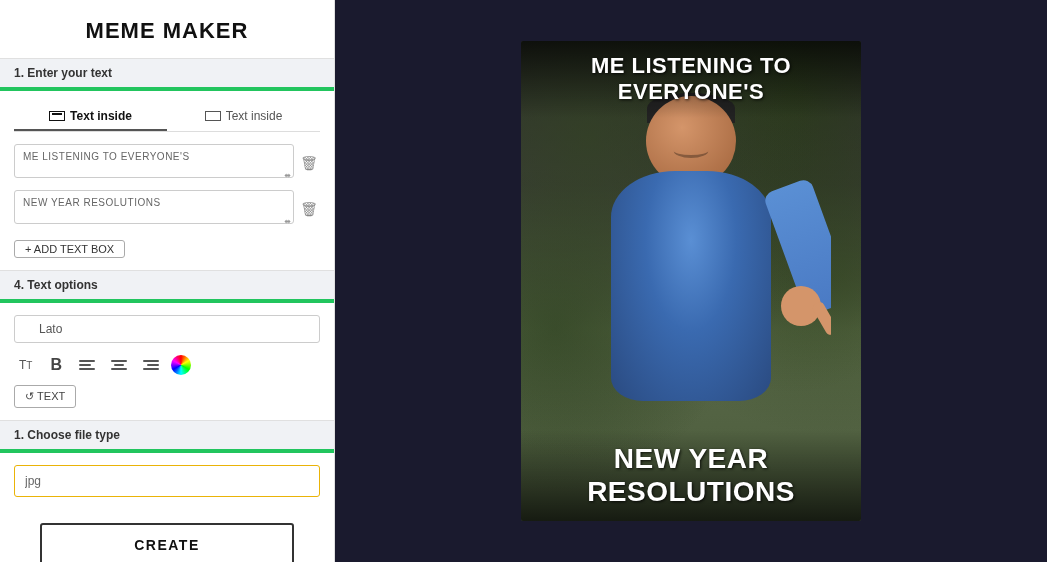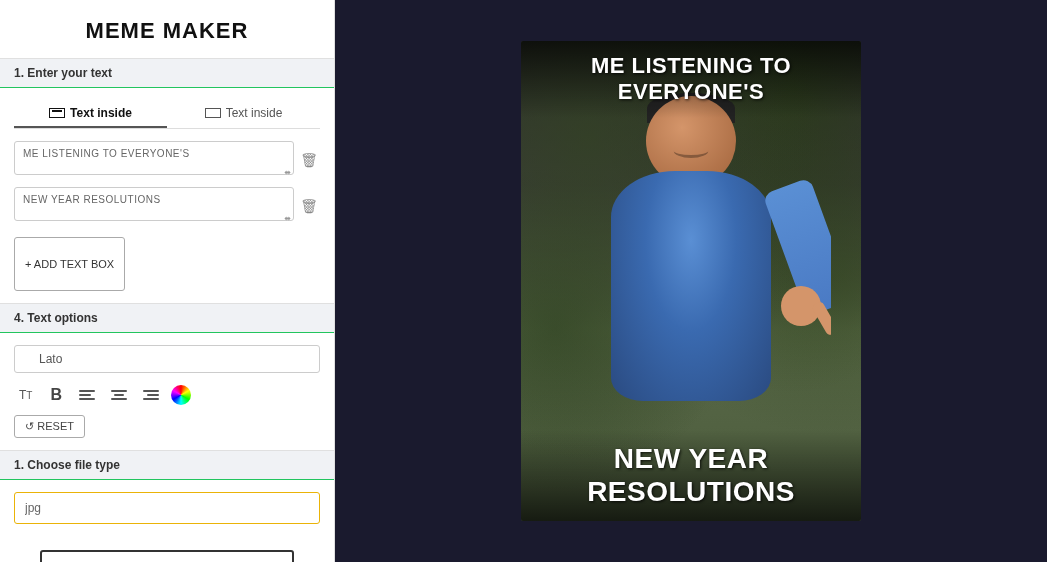--- a/index.html
+++ b/index.html
@@ -32,21 +32,21 @@
       color: #111;
     }
 
     .section-header {
       background: #f0f2f5;
       padding: 7px 14px;
       font-size: 12px;
       font-weight: 700;
       color: #333;
       border-top: 1px solid #e0e0e0;
-      border-bottom: 1px solid #22c55e;
+      border-bottom: 4px solid #22c55e;
     }
 
     .section-body {
       padding: 12px 14px;
     }
 
     
     .tabs {
       display: flex;
       border-bottom: 1px solid #ddd;
@@ -130,21 +130,21 @@
       color: #888;
       font-size: 14px;
       padding: 2px;
       flex-shrink: 0;
     }
 
     .add-text-btn {
       background: #fff;
       border: 1px solid #aaa;
       border-radius: 3px;
-      padding: 20px 10px;
+      padding: 2px 10px;
       font-size: 11px;
       cursor: pointer;
       color: #333;
       margin-top: 4px;
     }
 
     
     .font-select {
       width: 100%;
       border: 1px solid #ccc;
@@ -499,21 +499,21 @@
         <div class="align-lines" style="align-items:flex-end;">
           <div class="align-line" style="width:16px;"></div>
           <div class="align-line" style="width:12px;"></div>
           <div class="align-line" style="width:16px;"></div>
         </div>
       </button>
 
       <button class="color-wheel"></button>
     </div>
 
-    <button class="reset-btn">↺ RESET</button>
+    <button class="reset-btn">↺ TEXT</button>
   </div>
 
   <div class="section-header">
     <span>1. Choose file type</span>
   </div>
   <div class="section-body">
     <select class="file-type-select">
       <option value="jpg">jpg</option>
       <option value="png">png</option>
       <option value="gif">gif</option>

